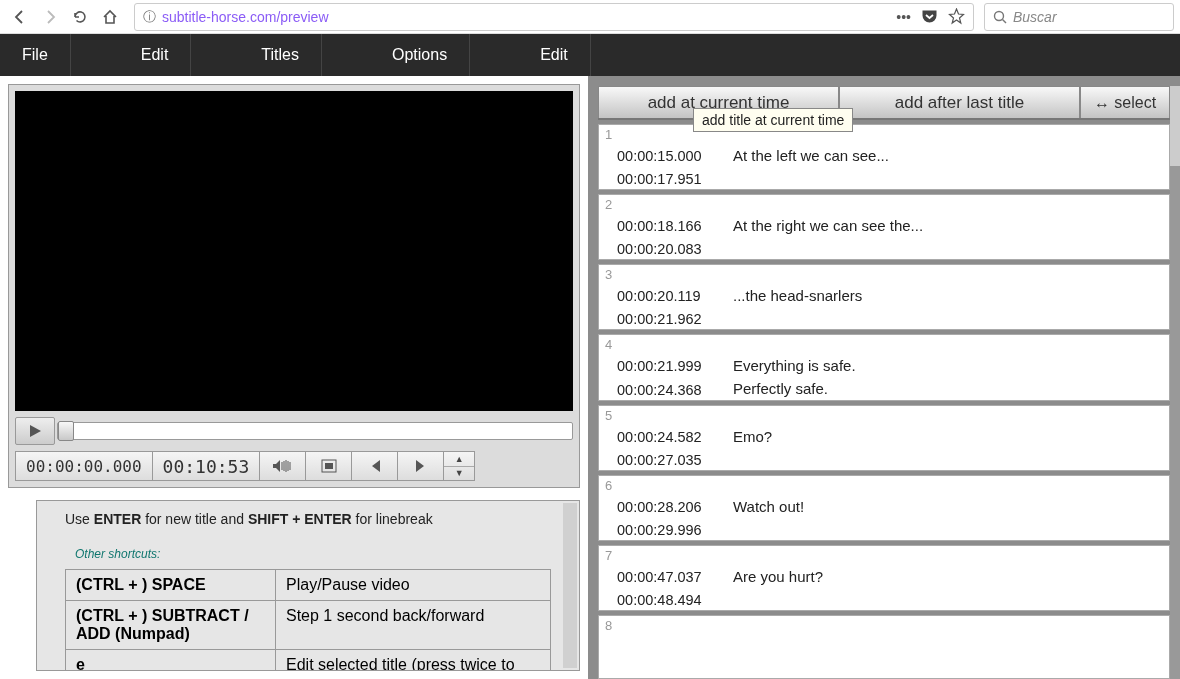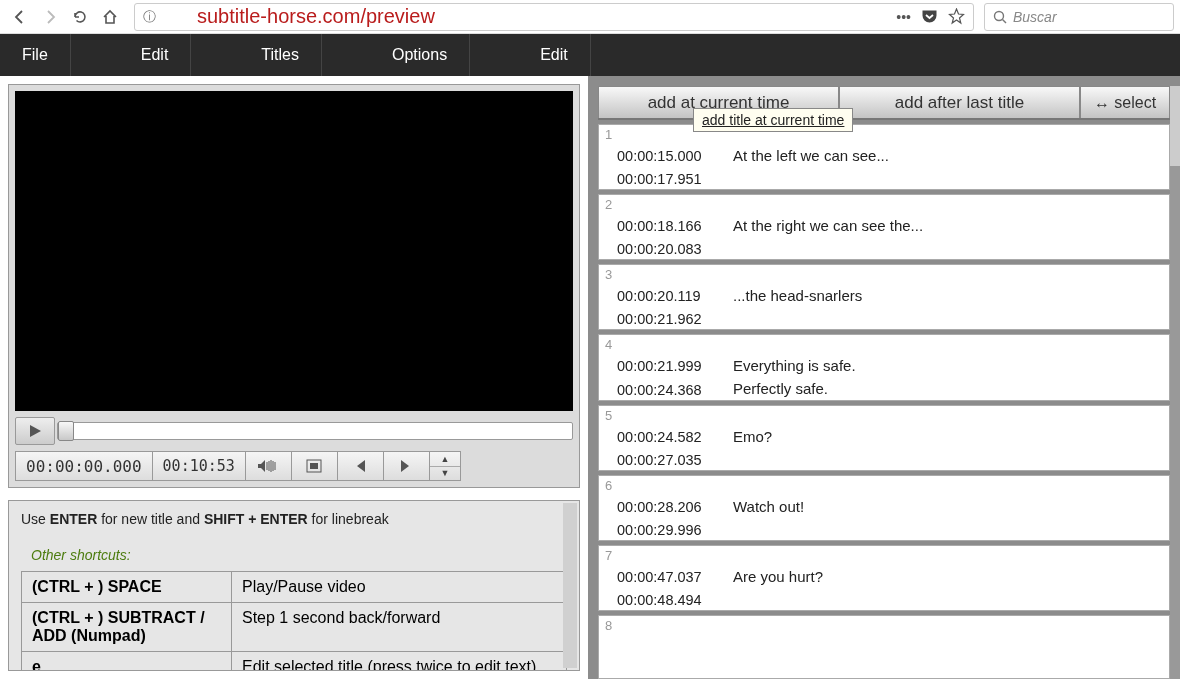--- a/index.html
+++ b/index.html
@@ -4,21 +4,21 @@
 <style>
 * { box-sizing: border-box; margin: 0; padding: 0; }
 body { font-family: Arial, Helvetica, sans-serif; font-size: 14px; background: #fff; width: 1180px; height: 679px; overflow: hidden; }
 
 
 .browser-bar { height: 34px; background: #fff; display: flex; align-items: center; padding: 0 6px; border-bottom: 1px solid #ddd; gap: 2px; }
 .nav-btn { width: 28px; height: 28px; display: flex; align-items: center; justify-content: center; color: #555; cursor: pointer; border-radius: 4px; }
 .nav-btn.disabled { color: #bbb; }
 .url-bar { flex: 1; height: 28px; border: 1px solid #ccc; border-radius: 3px; display: flex; align-items: center; padding: 0 8px; margin: 0 8px; gap: 6px; }
 .url-bar .info-icon { color: #777; font-size: 13px; }
-.url-text { flex: 1; color: #b91c1c; font-size: 20px; margin-left: 35px; }
+.url-text { flex: 1; color: #8b5cf6; font-size: 14px; }
 .url-icons { display: flex; gap: 10px; align-items: center; color: #555; }
 .search-box { width: 190px; height: 28px; border: 1px solid #ccc; border-radius: 3px; display: flex; align-items: center; padding: 0 8px; gap: 6px; }
 .search-box .placeholder { color: #888; font-style: italic; }
 
 
 .menu-bar { height: 42px; background: #2a2a2a; display: flex; gap: 48px; }
 .menu-item { color: #fff; padding: 0 22px; display: flex; align-items: center; font-size: 16px; border-right: 1px solid #444; cursor: pointer; }
 
 
 .main { display: flex; height: calc(679px - 34px - 42px); }
@@ -27,42 +27,42 @@
 
 
 .video-panel { border: 1px solid #999; background: #dcdcdc; padding: 6px; }
 .video-area { background: #000; width: 100%; height: 320px; }
 .seek-row { display: flex; align-items: center; margin-top: 6px; gap: 2px; }
 .play-btn { width: 40px; height: 28px; background: linear-gradient(#eee,#ccc); border: 1px solid #999; display: flex; align-items: center; justify-content: center; border-radius: 2px; cursor: pointer; }
 .seek-track { flex: 1; height: 18px; background: #fff; border: 1px solid #999; border-radius: 2px; position: relative; }
 .seek-thumb { position: absolute; left: 0; top: -2px; width: 16px; height: 20px; background: linear-gradient(#f8f8f8,#c8c8c8); border: 1px solid #888; border-radius: 2px; }
 .ctrl-row { display: flex; margin-top: 6px; }
 .time-box { height: 30px; border: 1px solid #999; border-right: none; background: linear-gradient(#f5f5f5,#ddd); display: flex; align-items: center; padding: 0 10px; font-family: monospace; font-size: 16px; color: #333; }
-.time-box:nth-child(2){ font-size:15px; }
+.time-box:nth-child(2){ font-size:18px; }
 .ctrl-btn { width: 46px; height: 30px; border: 1px solid #999; border-right: none; background: linear-gradient(#f5f5f5,#ddd); display: flex; align-items: center; justify-content: center; color: #444; cursor: pointer; }
 .ctrl-btn:last-child { border-right: 1px solid #999; }
 .spinner { width: 32px; height: 30px; border: 1px solid #999; background: linear-gradient(#f5f5f5,#ddd); display: flex; flex-direction: column; }
 .spinner div { flex:1; display:flex; align-items:center; justify-content:center; font-size:9px; color:#444; border-bottom:1px solid #aaa; cursor:pointer;}
 .spinner div:last-child{border-bottom:none;}
 
 
-.help-panel { border: 1px solid #999; background: #e6e6e6; padding: 10px 12px; position: relative; flex:1; overflow:hidden;}
+.help-panel { border: 1px solid #999; background: #e6e6e6; padding: 10px 28px; position: relative; flex:1; overflow:hidden;margin-left:28px;}
 .help-panel .scroll-ind { position:absolute; right:2px; top:2px; bottom:2px; width:14px; background:#d0d0d0; }
 .help-intro { font-size: 14px; color: #222; }
-.help-sub { font-style: italic; font-size: 14px; margin-top: 20px; margin-bottom: 8px; color: #4d7c0f; padding-left:10px;}
+.help-sub { font-style: italic; font-size: 12px; margin-top: 20px; margin-bottom: 8px; color: #0f766e; padding-left:10px;}
 .shortcut-table { width: 100%; border-collapse: collapse; border: 1px solid #999; font-size: 16px; }
 .shortcut-table td { border: 1px solid #999; padding: 6px 10px; vertical-align: top; }
 .shortcut-table td:first-child { width: 210px; font-weight: bold; }
 
 
 .tab-bar { height: 34px; background: linear-gradient(#f8f8f8,#c4c4c4); display: flex; border-bottom: 2px solid #777; margin: 10px 10px 0 10px; }
 .tab { flex: 1; display: flex; align-items: center; justify-content: center; border: 1px solid #888; border-bottom: none; background: linear-gradient(#f8f8f8,#c4c4c4); font-size: 17px; color: #333; cursor: pointer; position: relative; }
 .tab:first-child { }
 .tab.small { flex: 0 0 90px; font-size: 16px; }
-.tooltip { position: absolute; top: 32px; left: 105px; background: #fffef0; border: 1px solid #888; padding: 3px 8px; font-size: 14px; color: #222; z-index: 10; white-space: nowrap; text-decoration: underline; }
+.tooltip { position: absolute; top: 32px; left: 105px; background: #fffef0; border: 1px solid #888; padding: 3px 8px; font-size: 14px; color: #222; z-index: 10; white-space: nowrap; }
 
 
 .sub-list { margin: 4px 10px 0 10px; display: flex; flex-direction: column; gap: 4px; overflow-y: auto; height: calc(100% - 48px); }
 .sub-row { background: #fff; border: 1px solid #aaa; display: flex; padding: 4px 0 8px 4px; position: relative; min-height: 64px; }
 .sub-num { position: absolute; top: 2px; left: 6px; font-size: 13px; color: #999; }
 .sub-times { width: 120px; padding: 16px 0 0 14px; font-size: 14.5px; color: #222; line-height: 1.6; }
 .sub-text { flex: 1; padding: 16px 10px 0 10px; font-size: 15px; color: #222; line-height: 1.5; white-space: pre-wrap; }
 .right-scroll { position:absolute; right:0; top:10px; bottom:0; width:10px; background:#999; }
 .right-scroll .thumb { position:absolute; top:0; width:10px; height:80px; background:#ccc; }
 

